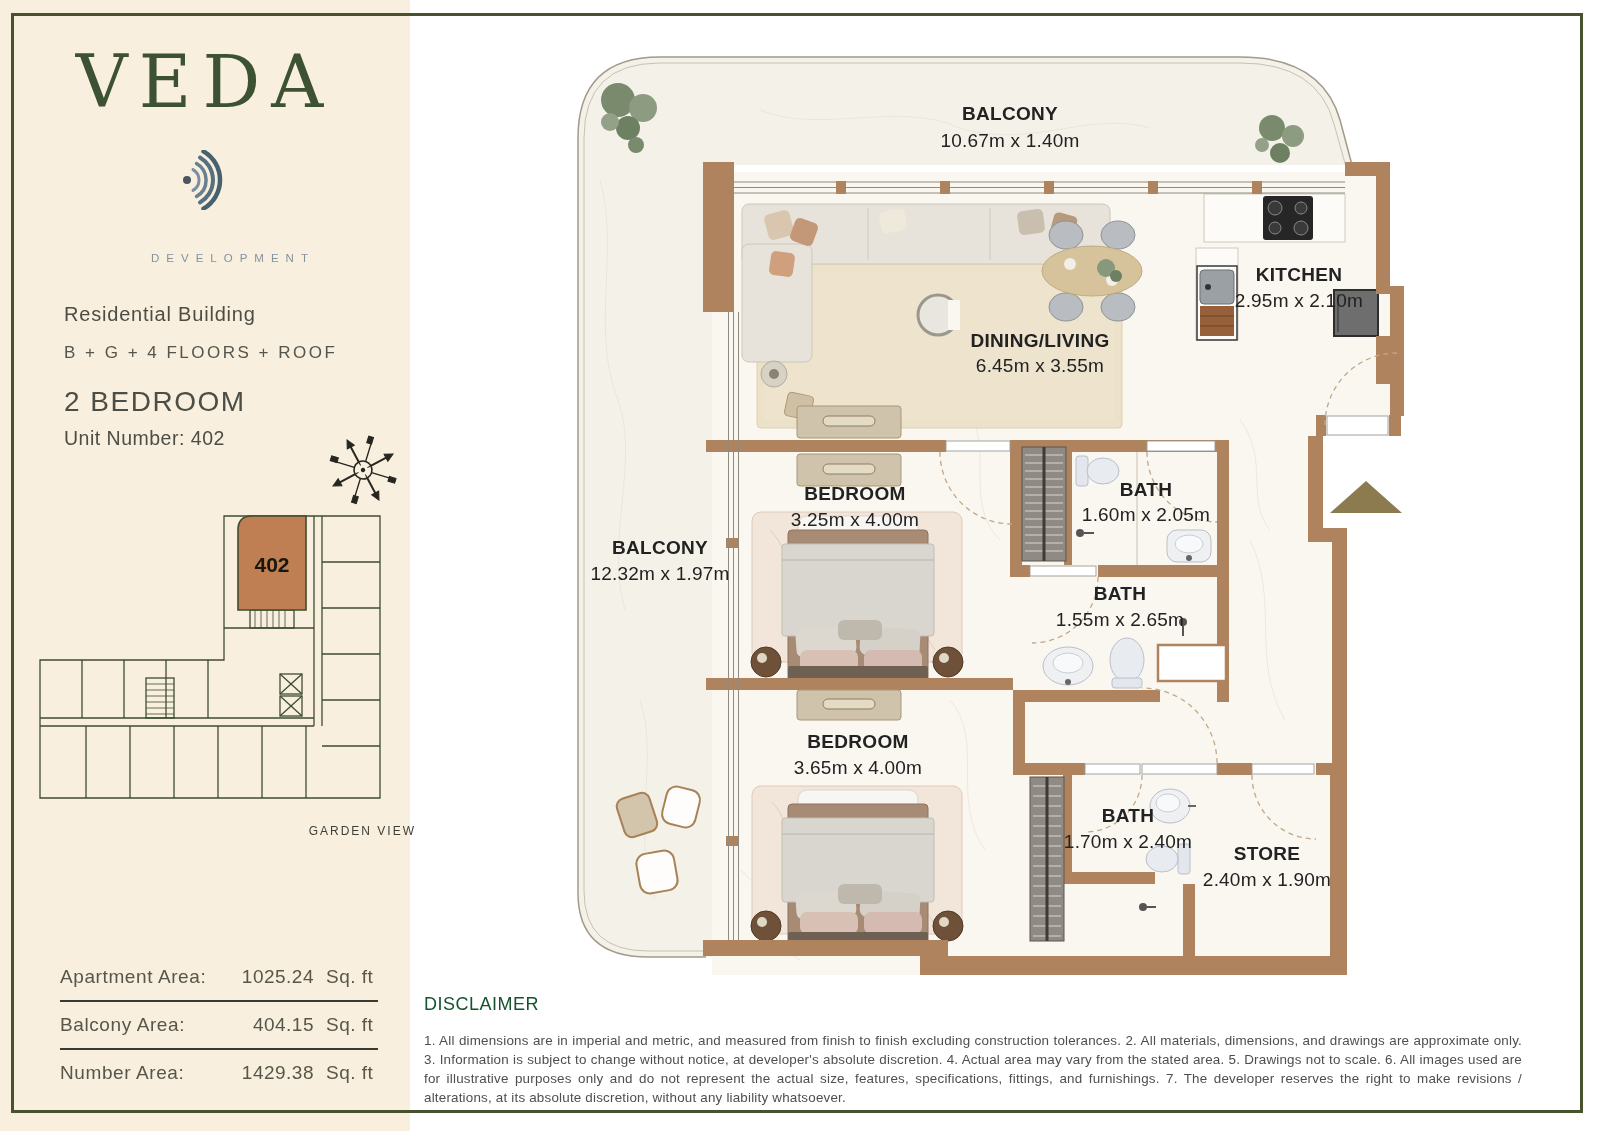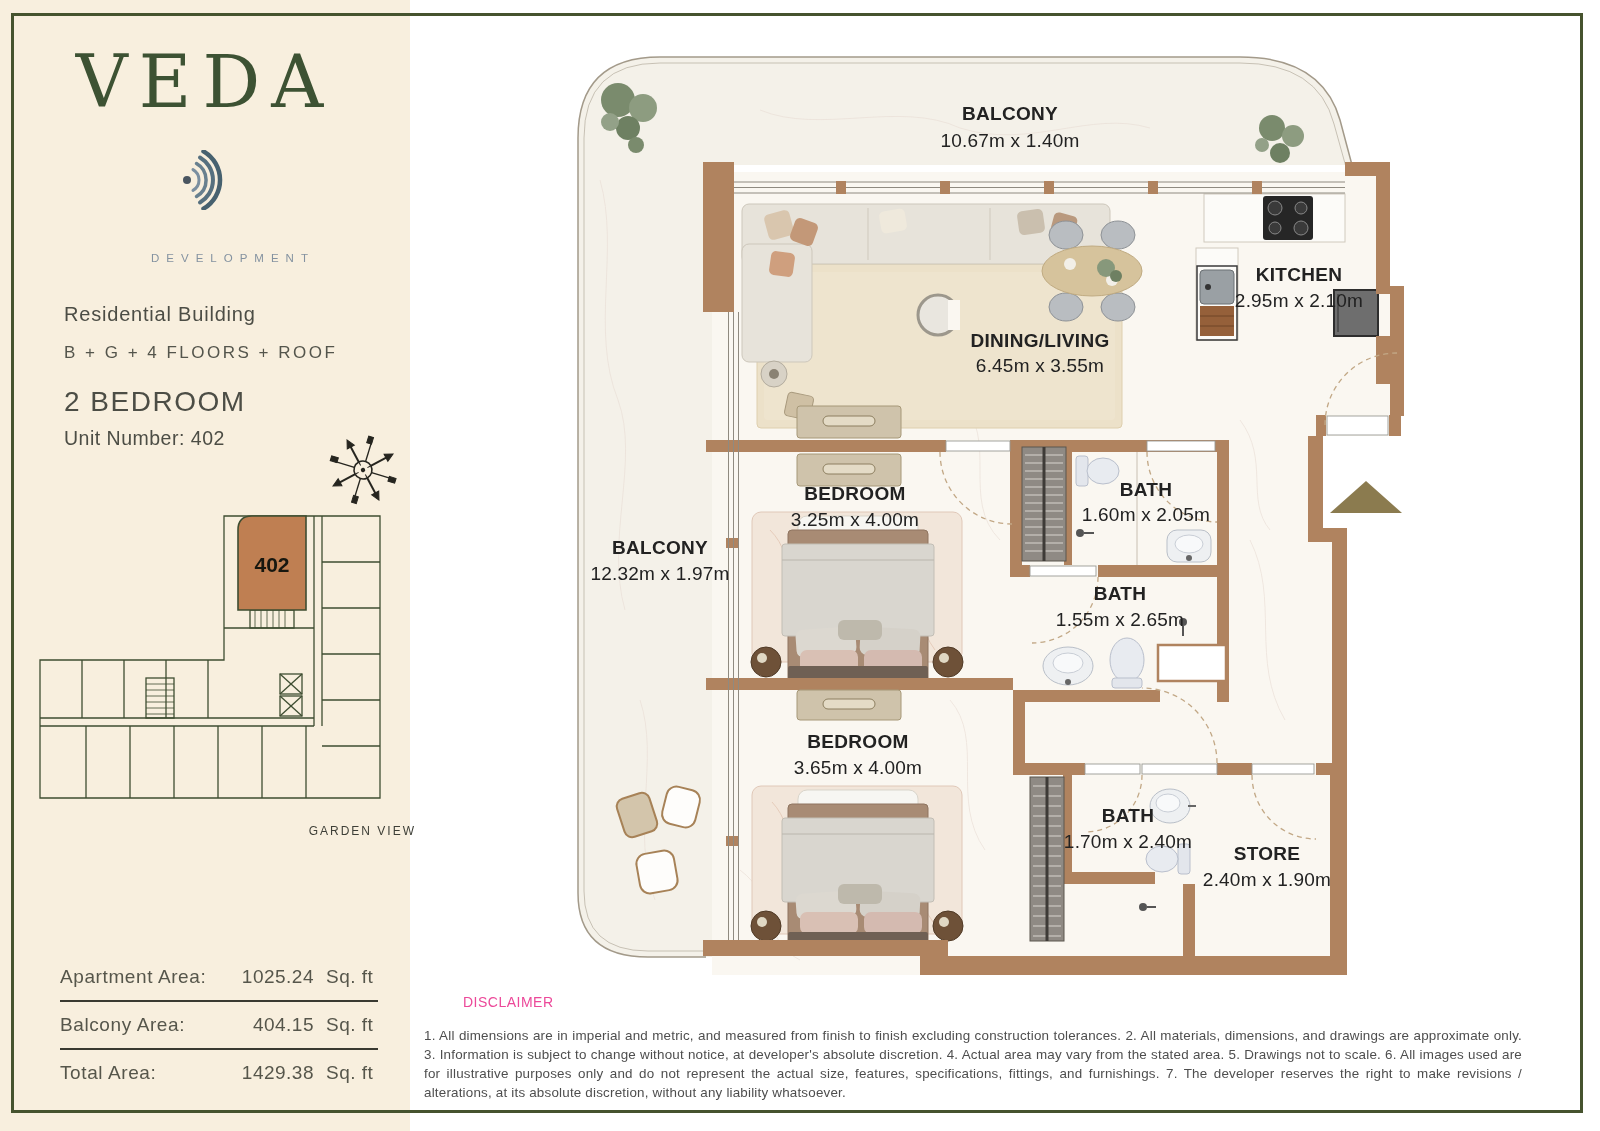--- a/index.html
+++ b/index.html
@@ -18,21 +18,21 @@
   .garden-view{position:absolute;left:240px;top:824px;width:176px;text-align:right;font-size:12px;letter-spacing:2px;color:#3e3f37;}
   
   #area-table{position:absolute;left:60px;top:954px;width:318px;color:#56564b;font-size:19px;}
   .area-row{display:flex;align-items:center;height:46px;}
   .area-row.bordered{border-bottom:2px solid #3a3a31;}
   .area-label{flex:0 0 auto;letter-spacing:.6px;}
   .area-value{flex:1 1 auto;text-align:right;letter-spacing:.5px;}
   .area-unit{flex:0 0 52px;margin-left:12px;text-align:left;letter-spacing:.5px;}
   
   #disclaimer{position:absolute;left:424px;top:994px;width:1098px;}
-  #disclaimer .t{font-size:14px;color:#ec4899;letter-spacing:.5px;margin-left:39px;}
+  #disclaimer .t{font-size:18px;color:#14532d;letter-spacing:.5px;}
   #disclaimer .b{margin-top:16px;font-size:13.4px;line-height:1.43;color:#4e4e4e;text-align:justify;letter-spacing:.2px;}
   
   .room-name{font-family:"Liberation Sans",sans-serif;font-size:19px;font-weight:600;fill:#222222;letter-spacing:.3px;}
   .room-dims{font-family:"Liberation Sans",sans-serif;font-size:19px;font-weight:400;fill:#222222;letter-spacing:.2px;}
   .kp-unit{font-family:"Liberation Sans",sans-serif;font-size:21px;font-weight:700;fill:#17170f;}
 </style>
 </head>
 <body>
 
 <div id="page">
@@ -138,21 +138,21 @@
         <span class="area-label">Apartment Area:</span>
         <span class="area-value">1025.24</span>
         <span class="area-unit">Sq. ft</span>
       </div>
       <div class="area-row bordered">
         <span class="area-label">Balcony Area:</span>
         <span class="area-value">404.15</span>
         <span class="area-unit">Sq. ft</span>
       </div>
       <div class="area-row">
-        <span class="area-label">Total Area:</span>
+        <span class="area-label">Number Area:</span>
         <span class="area-value">1429.38</span>
         <span class="area-unit">Sq. ft</span>
       </div>
     </div>
   </div>
 
   <div id="page-frame"></div>
 
   <svg style="position:absolute;left:540px;top:30px" width="1060" height="955" viewBox="540 30 1060 955">
 

